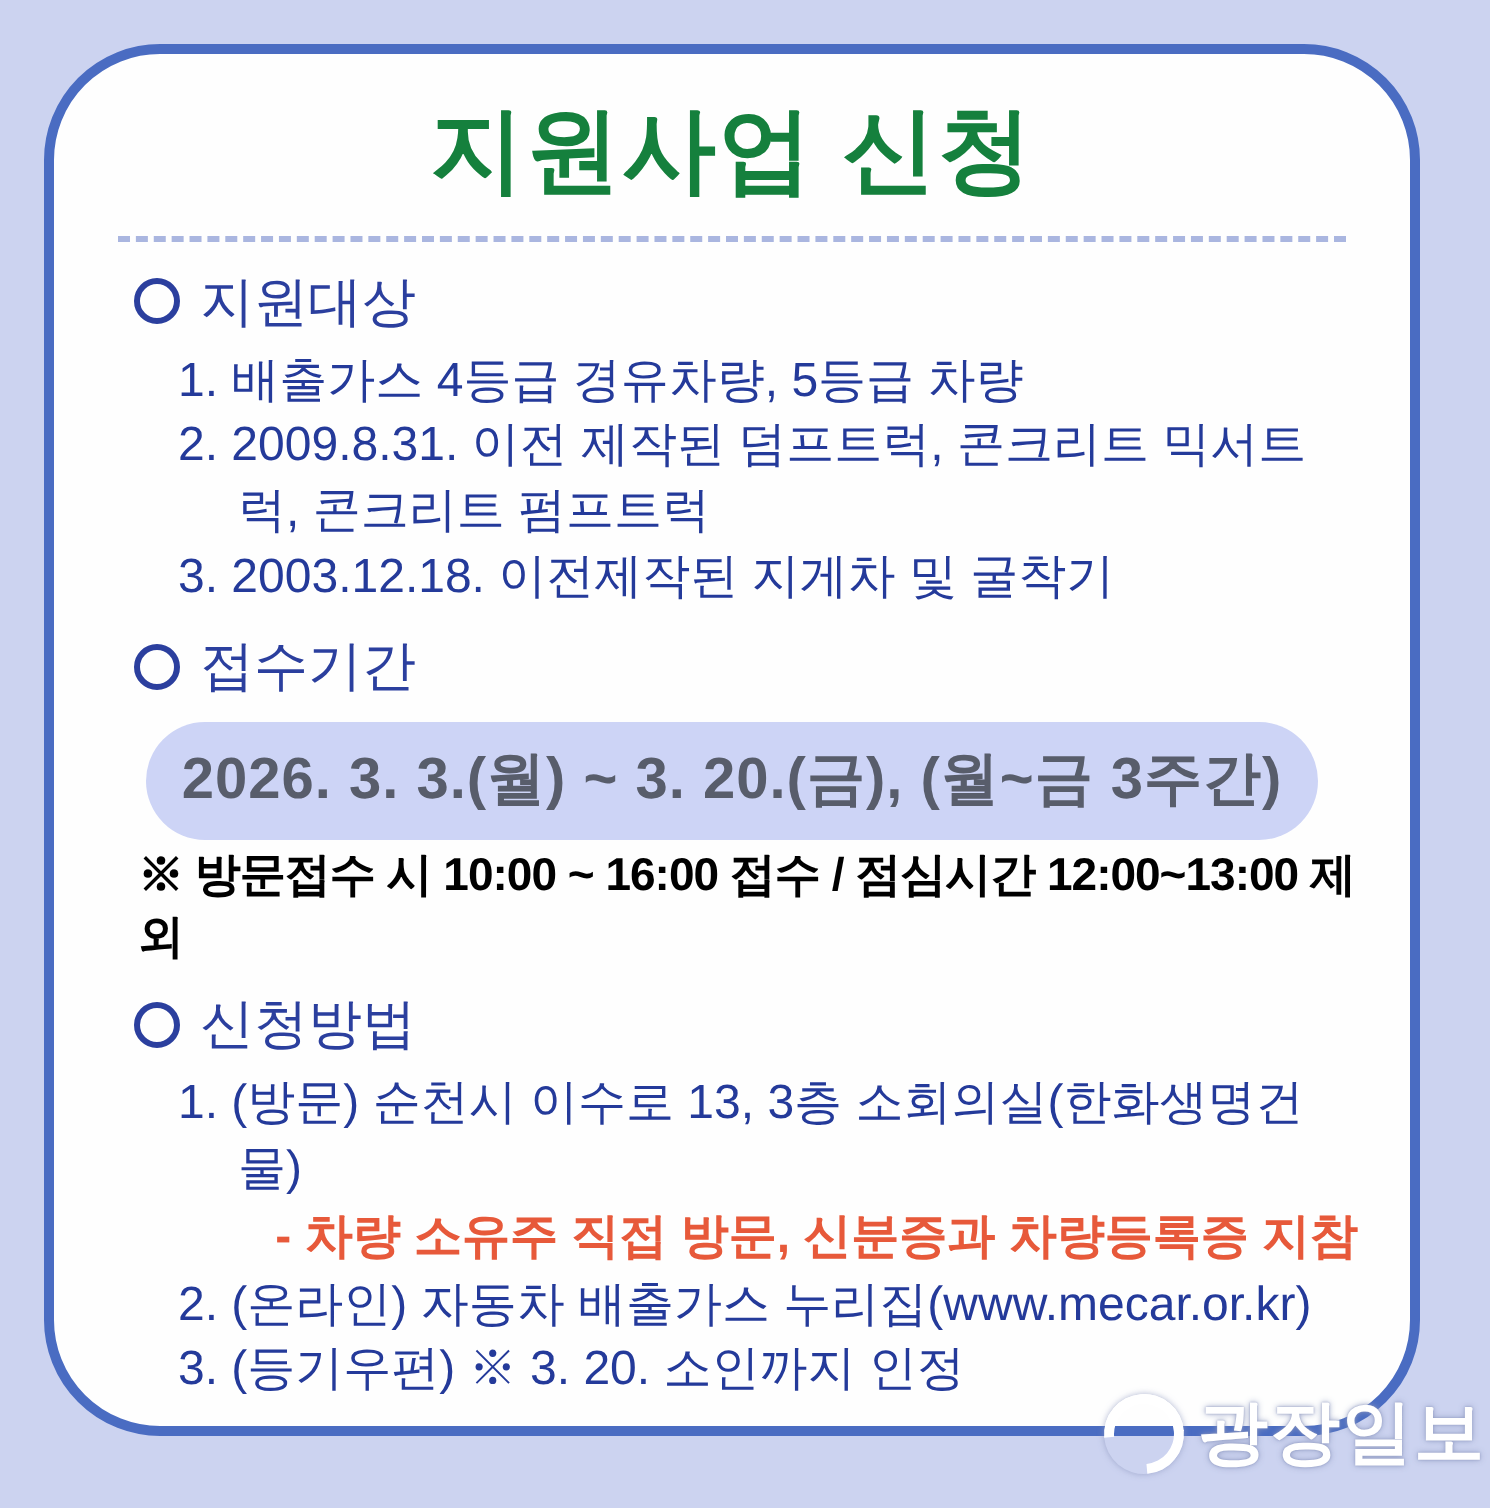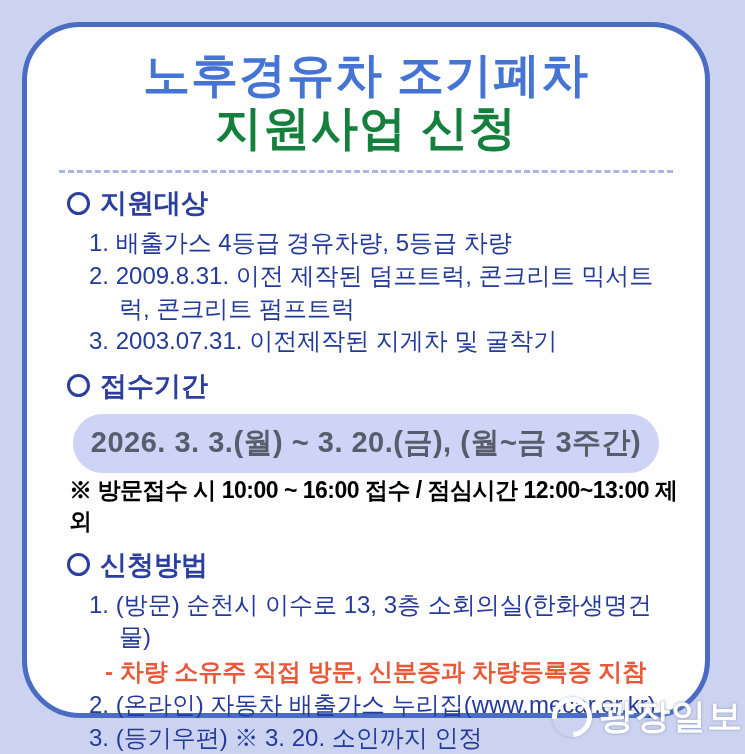--- a/index.html
+++ b/index.html
@@ -27,21 +27,21 @@
   .title { text-align: center; letter-spacing: 1px; line-height: 1.12; margin-top: 8px; }
   .title-line1 { font-size: 47px; color: #4574d4; font-weight: 800; }
   .title-line2 { font-size: 47px; color: #15803d; font-weight: 800; }
   .divider {
     border: none;
     border-top: 3px dashed #aab6e0;
     margin: 16px 6px 12px 6px;
   }
   .section-heading {
     display: flex; align-items: center; gap: 10px;
-    color: #2b3f9e; font-size: 27px; font-weight: 700;
+    color: #2b3f9e; font-size: 27px; font-weight: 400;
     margin: 10px 0 6px 14px;
   }
   .ring {
     width: 17px; height: 17px;
     border: 3.5px solid #2b3f9e;
     border-radius: 50%;
     display: inline-block;
     flex: 0 0 auto;
   }
   .items { margin-left: 36px; }
@@ -60,22 +60,23 @@
     color: #585d6b;
     letter-spacing: 0.5px;
   }
   .note-orange {
     color: #000000; font-size: 23px; font-weight: 700;
     margin: 2px 0 4px 16px;
     letter-spacing: -0.5px;
   }
   .sub-orange {
     color: #e7593a; font-size: 24px; font-weight: 700;
-    margin: 2px 0 2px 52px;
+    margin: 2px 0 2px 32px;
     line-height: 1.3;
+    text-align: right;
   }
   .watermark {
     position: absolute;
     right: 2px; bottom: 14px;
     display: flex; align-items: center; gap: 7px;
     color: #ffffff;
     font-size: 35px; font-weight: 800;
     letter-spacing: 1px;
     text-shadow: 0 0 3px rgba(140,150,190,0.85), 0 0 1px rgba(140,150,190,0.9);
   }
@@ -89,35 +90,34 @@
     flex: 0 0 auto;
   }
 </style>
 </head>
 <body>
 
 <div class="page">
   <div class="card">
 
     <div class="title">
-      <div class="title-line1">노후경유차 조기폐차</div>
       <div class="title-line2">지원사업 신청</div>
     </div>
 
     <hr class="divider">
 
     <div>
       <div class="section-heading">
         <span class="ring"></span>
         <span>지원대상</span>
       </div>
       <div class="items">
         <div class="item">1. 배출가스 4등급 경유차량, 5등급 차량</div>
         <div class="item">2. 2009.8.31. 이전 제작된 덤프트럭, 콘크리트 믹서트럭, 콘크리트 펌프트럭</div>
-        <div class="item">3. 2003.07.31. 이전제작된 지게차 및 굴착기</div>
+        <div class="item">3. 2003.12.18. 이전제작된 지게차 및 굴착기</div>
       </div>
     </div>
 
     <div>
       <div class="section-heading">
         <span class="ring"></span>
         <span>접수기간</span>
       </div>
       <div class="pill">2026. 3. 3.(월) ~ 3. 20.(금), (월~금 3주간)</div>
       <div class="note-orange">※ 방문접수 시 10:00 ~ 16:00 접수 / 점심시간 12:00~13:00 제외</div>

